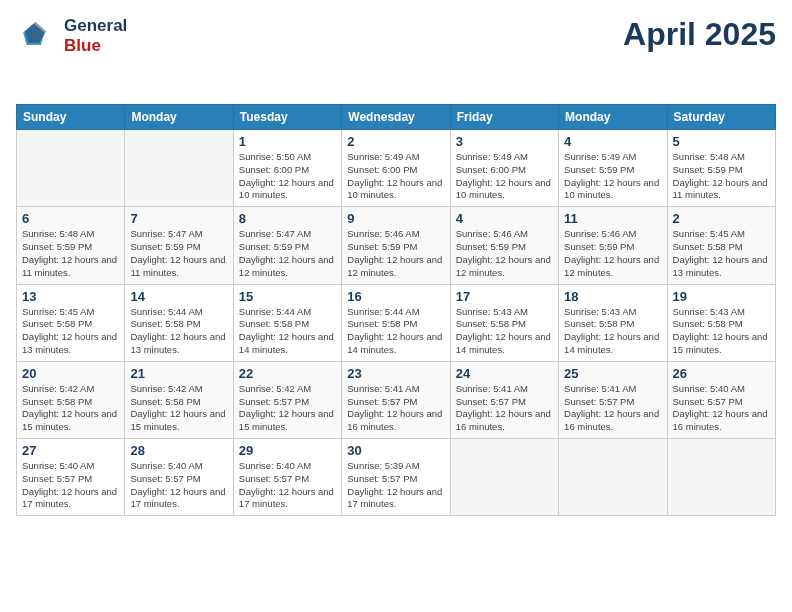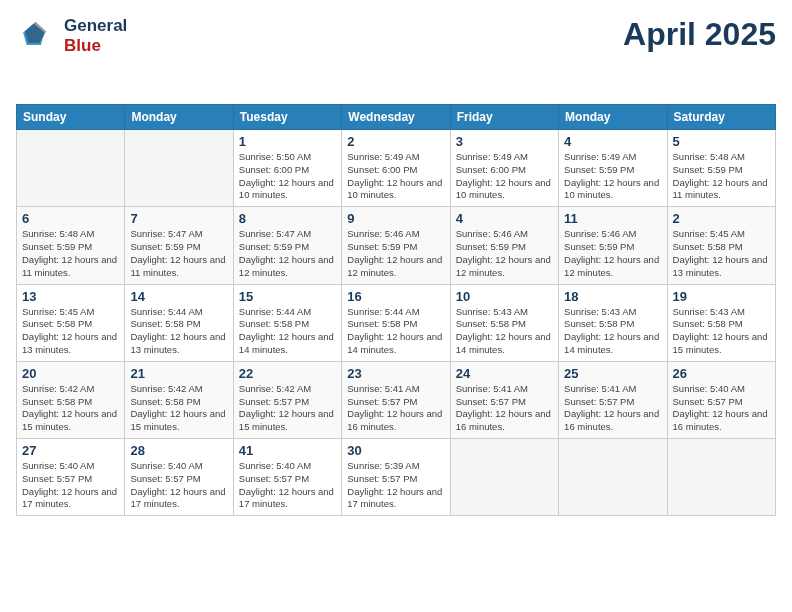--- a/index.html
+++ b/index.html
@@ -175,21 +175,21 @@
         </td>
         <td>
           <div class="day-num">15</div>
           <div class="day-detail">Sunrise: 5:44 AM<br>Sunset: 5:58 PM<br>Daylight: 12 hours and 14 minutes.</div>
         </td>
         <td>
           <div class="day-num">16</div>
           <div class="day-detail">Sunrise: 5:44 AM<br>Sunset: 5:58 PM<br>Daylight: 12 hours and 14 minutes.</div>
         </td>
         <td>
-          <div class="day-num">10</div>
+          <div class="day-num">17</div>
           <div class="day-detail">Sunrise: 5:43 AM<br>Sunset: 5:58 PM<br>Daylight: 12 hours and 14 minutes.</div>
         </td>
         <td>
           <div class="day-num">18</div>
           <div class="day-detail">Sunrise: 5:43 AM<br>Sunset: 5:58 PM<br>Daylight: 12 hours and 14 minutes.</div>
         </td>
         <td>
           <div class="day-num">19</div>
           <div class="day-detail">Sunrise: 5:43 AM<br>Sunset: 5:58 PM<br>Daylight: 12 hours and 15 minutes.</div>
         </td>
@@ -227,21 +227,21 @@
       <tr>
         <td>
           <div class="day-num">27</div>
           <div class="day-detail">Sunrise: 5:40 AM<br>Sunset: 5:57 PM<br>Daylight: 12 hours and 17 minutes.</div>
         </td>
         <td>
           <div class="day-num">28</div>
           <div class="day-detail">Sunrise: 5:40 AM<br>Sunset: 5:57 PM<br>Daylight: 12 hours and 17 minutes.</div>
         </td>
         <td>
-          <div class="day-num">41</div>
+          <div class="day-num">29</div>
           <div class="day-detail">Sunrise: 5:40 AM<br>Sunset: 5:57 PM<br>Daylight: 12 hours and 17 minutes.</div>
         </td>
         <td>
           <div class="day-num">30</div>
           <div class="day-detail">Sunrise: 5:39 AM<br>Sunset: 5:57 PM<br>Daylight: 12 hours and 17 minutes.</div>
         </td>
         <td class="empty"></td>
         <td class="empty"></td>
         <td class="empty"></td>
       </tr>

